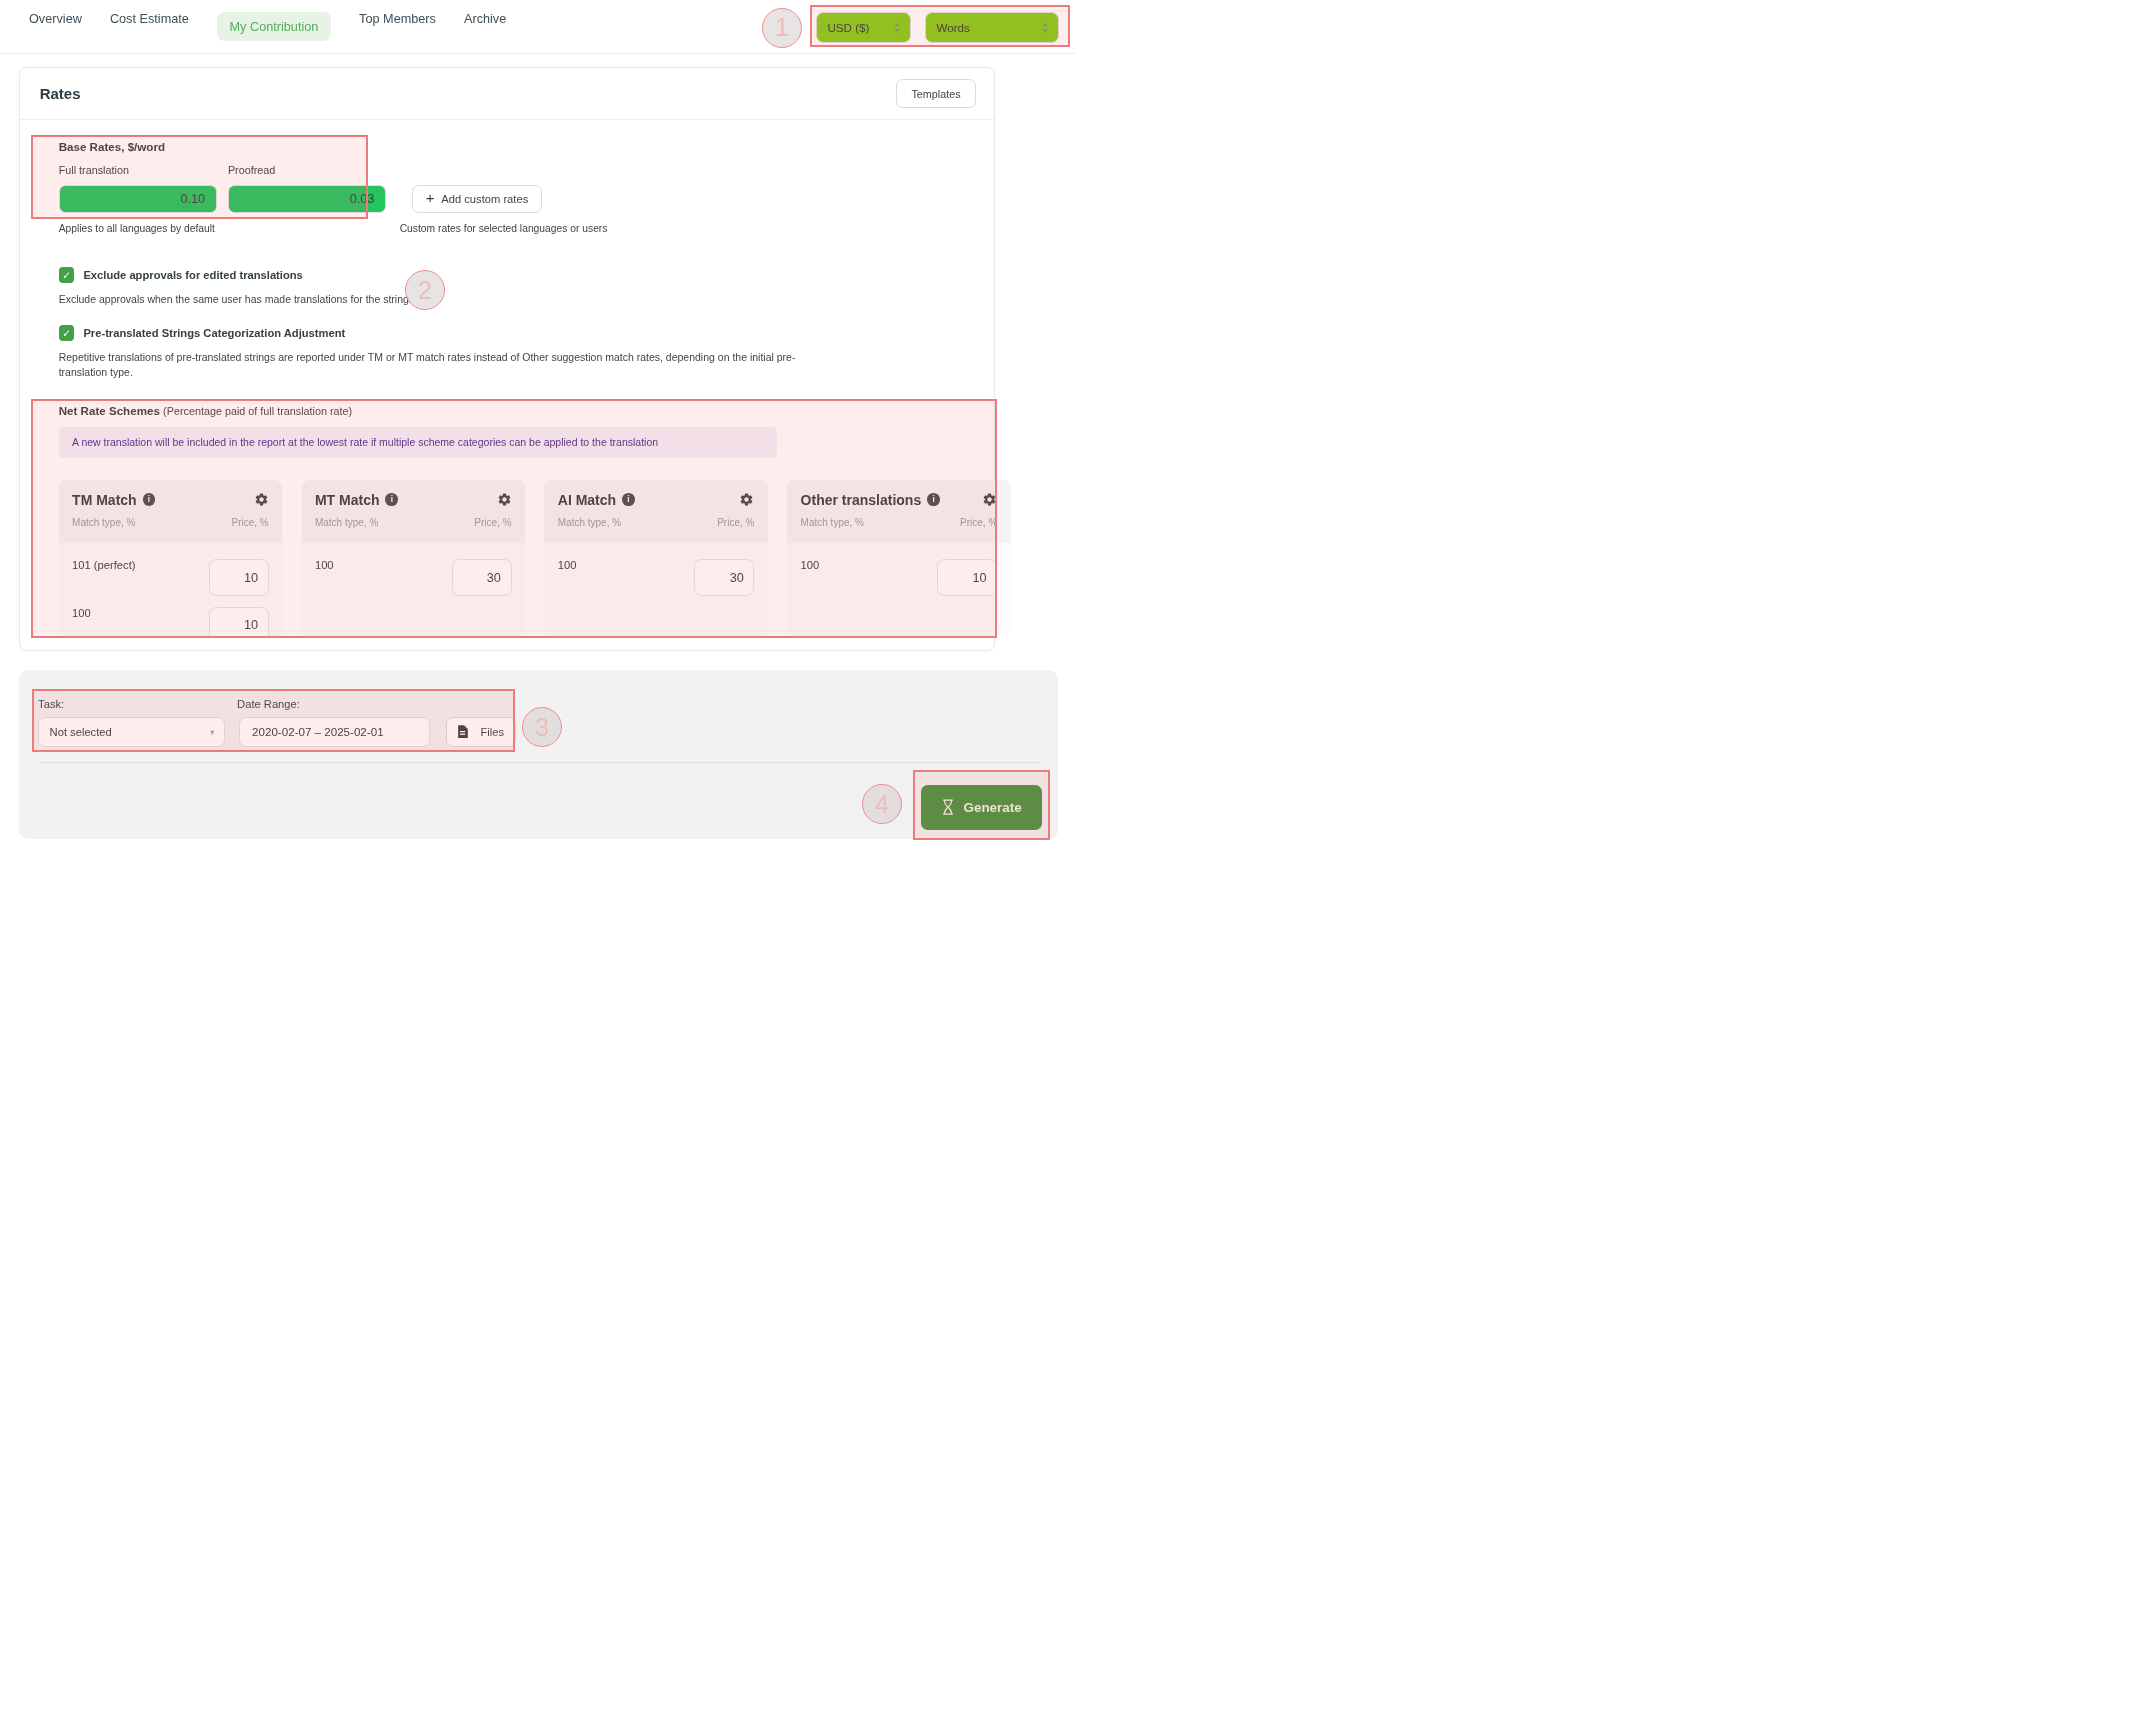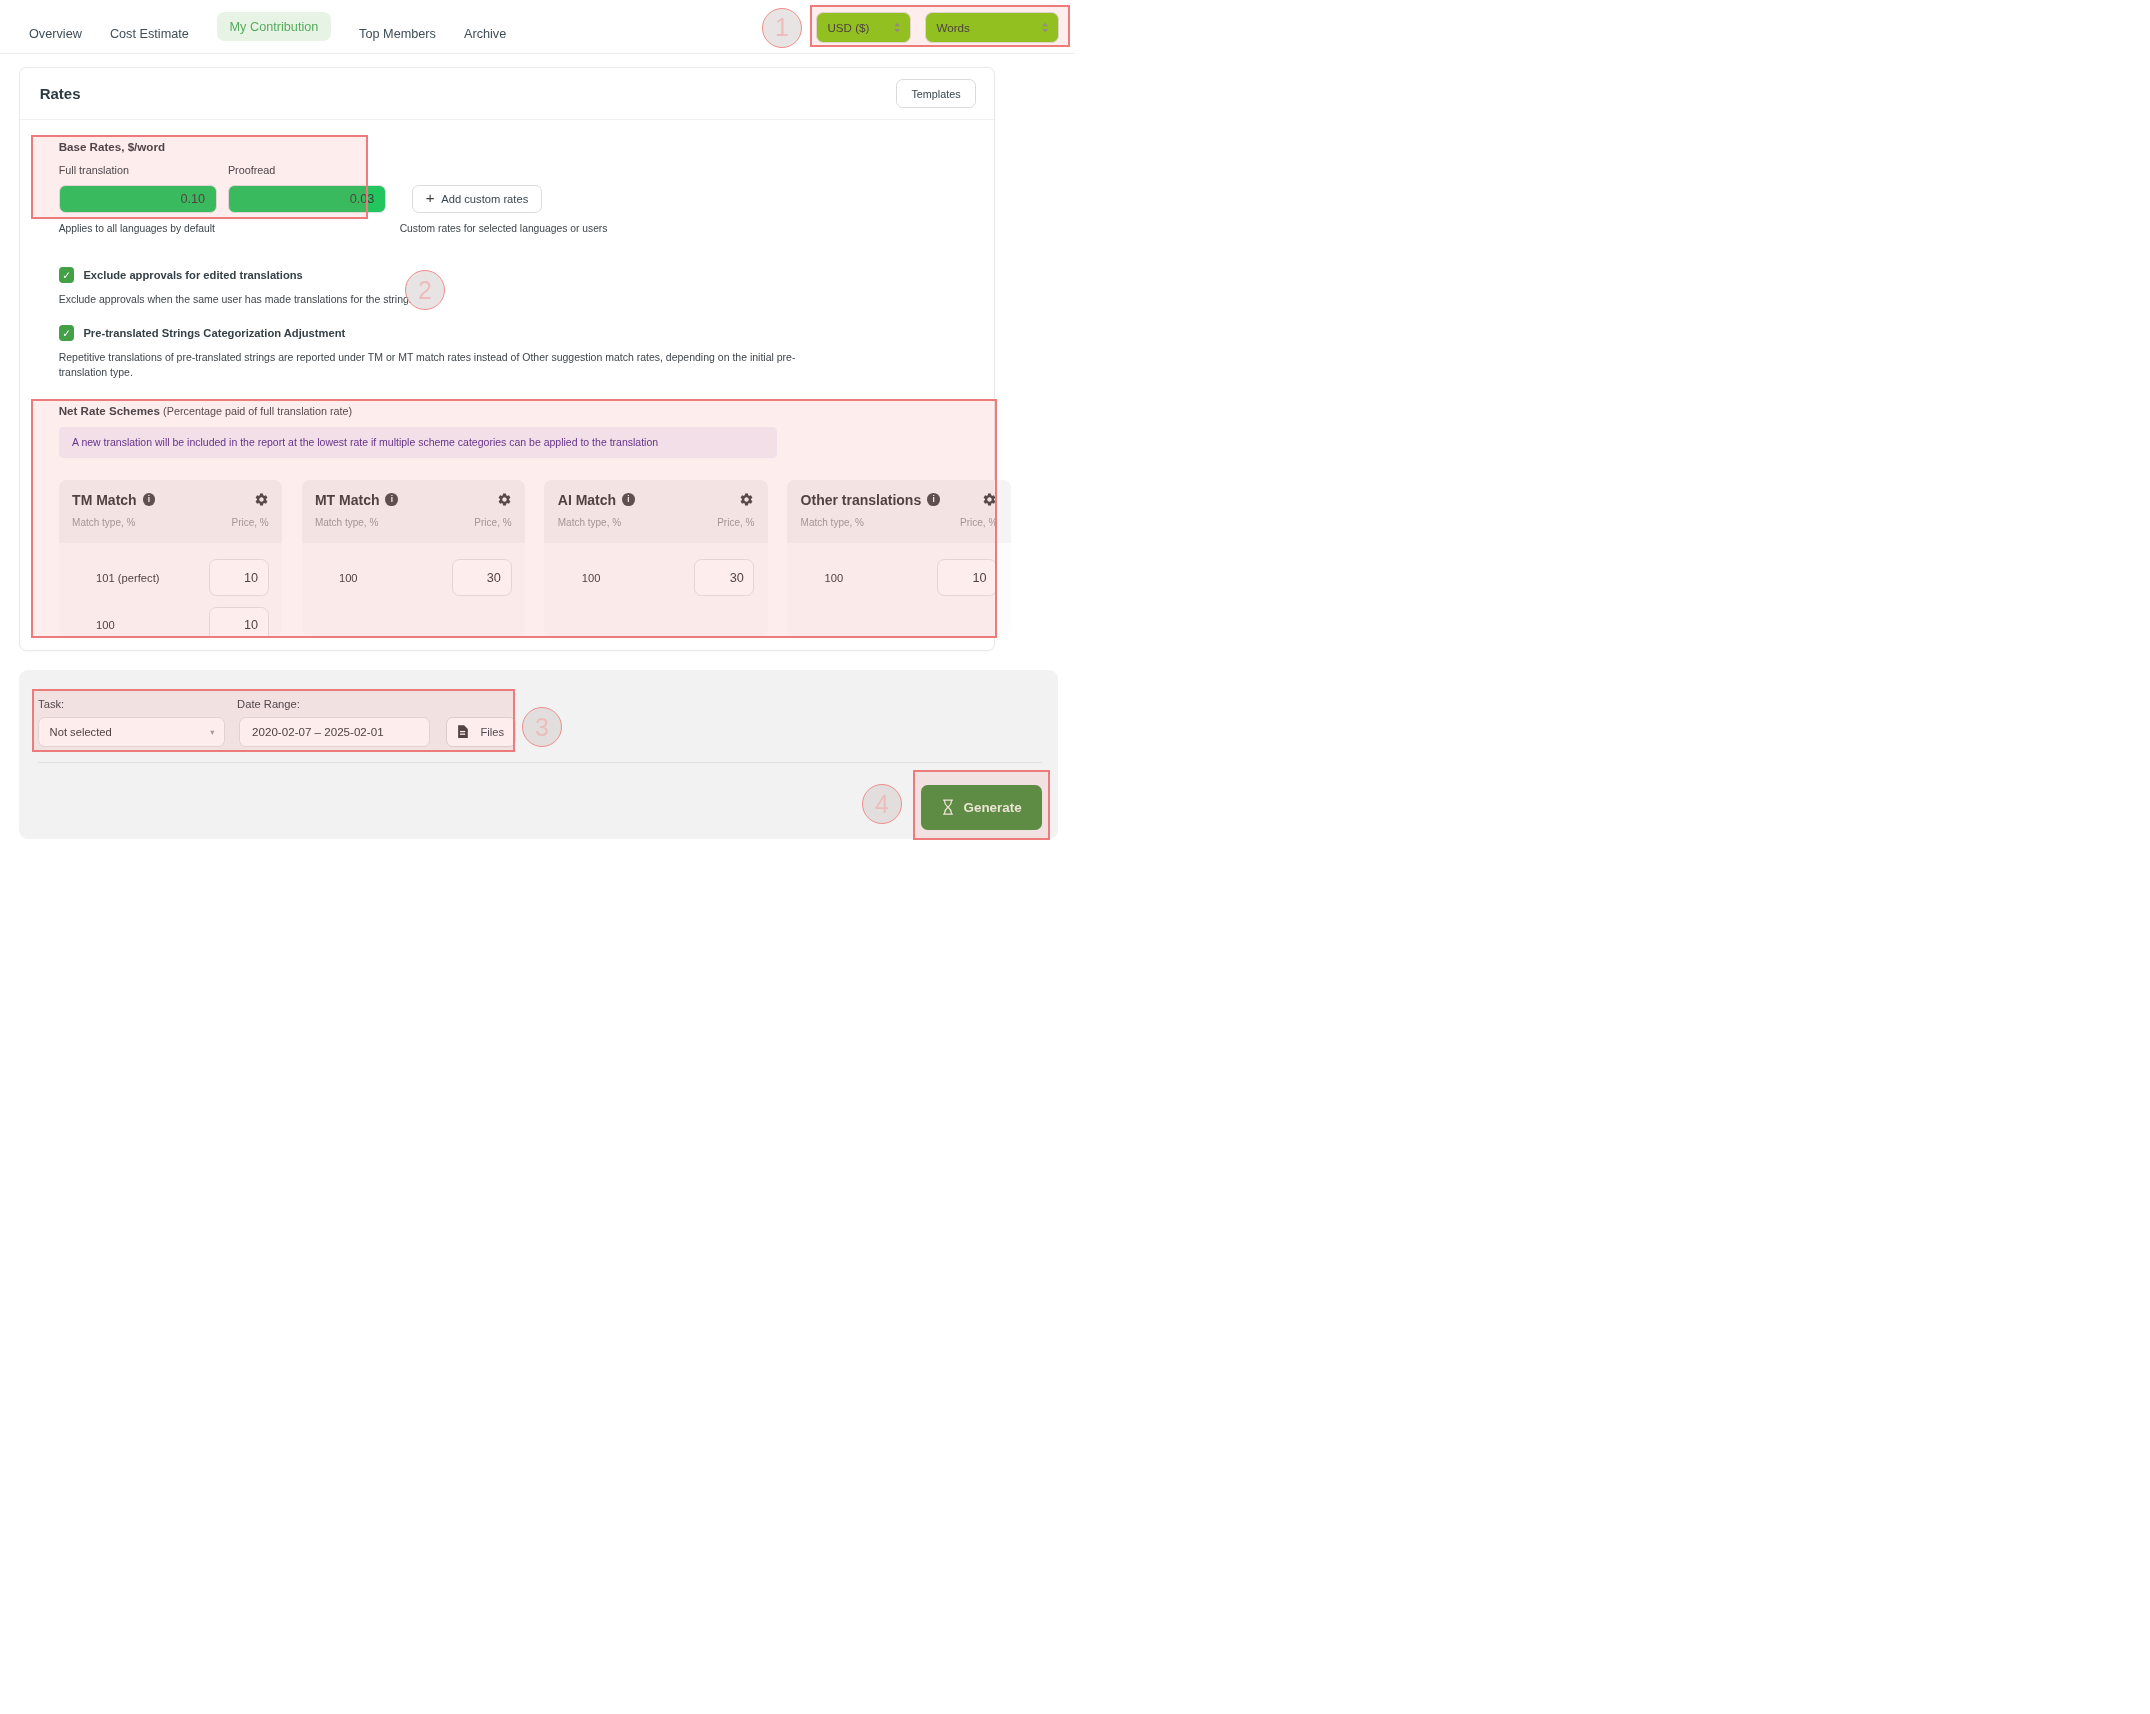--- a/index.html
+++ b/index.html
@@ -7,21 +7,21 @@
     width:1075px;height:857px;position:relative;background:#ffffff;
     font-family:"Liberation Sans","DejaVu Sans",sans-serif;overflow:hidden;
     -webkit-font-smoothing:antialiased;
   }
   .page{position:absolute;inset:0;}
 
   
   .top-cut{position:absolute;left:135px;top:0;width:57px;height:2.2px;background:#a6a6a6;}
   .topnav{position:absolute;left:0;top:0;right:0;height:54px;display:flex;align-items:center;
     padding-left:29px;border-bottom:0.7px solid #ececec;box-sizing:border-box;background:#fff;}
-  .tabs{display:flex;align-items:flex-end;gap:28px;}
+  .tabs{display:flex;align-items:flex-start;gap:28px;}
   .tab{font-size:12.7px;color:#3f4e57;cursor:pointer;white-space:nowrap;}
   .tab.active{color:#57ab5e;background:#e7f3e5;padding:7.5px 12.7px;border-radius:7.5px;}
   .select{position:absolute;top:12px;height:31px;background:#84cc16;border:0.7px solid #e0e0e0;border-radius:7.5px;
     display:flex;align-items:center;justify-content:space-between;padding:0 9px 0 10.5px;
     font-size:11.6px;color:#3b3b3b;box-sizing:border-box;cursor:pointer;}
   .select.usd{left:816px;width:95px;}
   .select.words{left:925px;width:134px;}
   .updown{display:flex;align-items:center;}
 
   
@@ -63,21 +63,21 @@
   .schemes{display:flex;gap:19.4px;margin-top:22.4px;height:156px;}
   .scheme-card{flex:1;border-radius:7.5px;background:#fcfcfc;overflow:hidden;box-sizing:border-box;}
   .scheme-head{height:63px;background:#f4f4f4;padding:11.2px 13.4px 0 13.4px;box-sizing:border-box;}
   .scheme-title-row{display:flex;align-items:center;}
   .scheme-title{font-size:14px;font-weight:bold;color:#3c3c3c;text-align:right;}
   .info-icon{width:12.7px;height:12.7px;border-radius:50%;background:#4c4c4c;color:#fff;font-size:8.2px;
     font-weight:bold;display:flex;align-items:center;justify-content:center;margin-left:6px;cursor:pointer;}
   .gear{margin-left:auto;display:flex;cursor:pointer;}
   .scheme-cols{display:flex;justify-content:space-between;margin-top:9.7px;font-size:10px;color:#9b9b9b;}
   .scheme-body{padding:15.7px 13.4px 0 13.4px;}
-  .scheme-row{display:flex;align-items:center;justify-content:space-between;margin-bottom:10.5px;margin-left:24px;}
+  .scheme-row{display:flex;align-items:flex-start;justify-content:space-between;margin-bottom:10.5px;}
   .scheme-row .match{font-size:11.2px;color:#3c3c3c;}
   .price-input{width:60px;height:37px;border:0.7px solid #e3e3e3;border-radius:7.5px;background:#fff;
     text-align:right;padding:0 9.7px;font-size:12.7px;color:#3d3d3d;box-sizing:border-box;font-family:inherit;outline:none;}
 
   
   .bottom-card{position:absolute;left:18.7px;top:670px;width:1039px;height:169px;background:#f2f2f2;
     border-radius:9px;box-sizing:border-box;padding:28px 15.7px 0 19.4px;}
   .gen-labels{display:flex;font-size:11.2px;color:#3c4247;}
   .gen-label-task{flex:0 0 199px;}
   .gen-controls{display:flex;align-items:center;margin-top:6.7px;}

